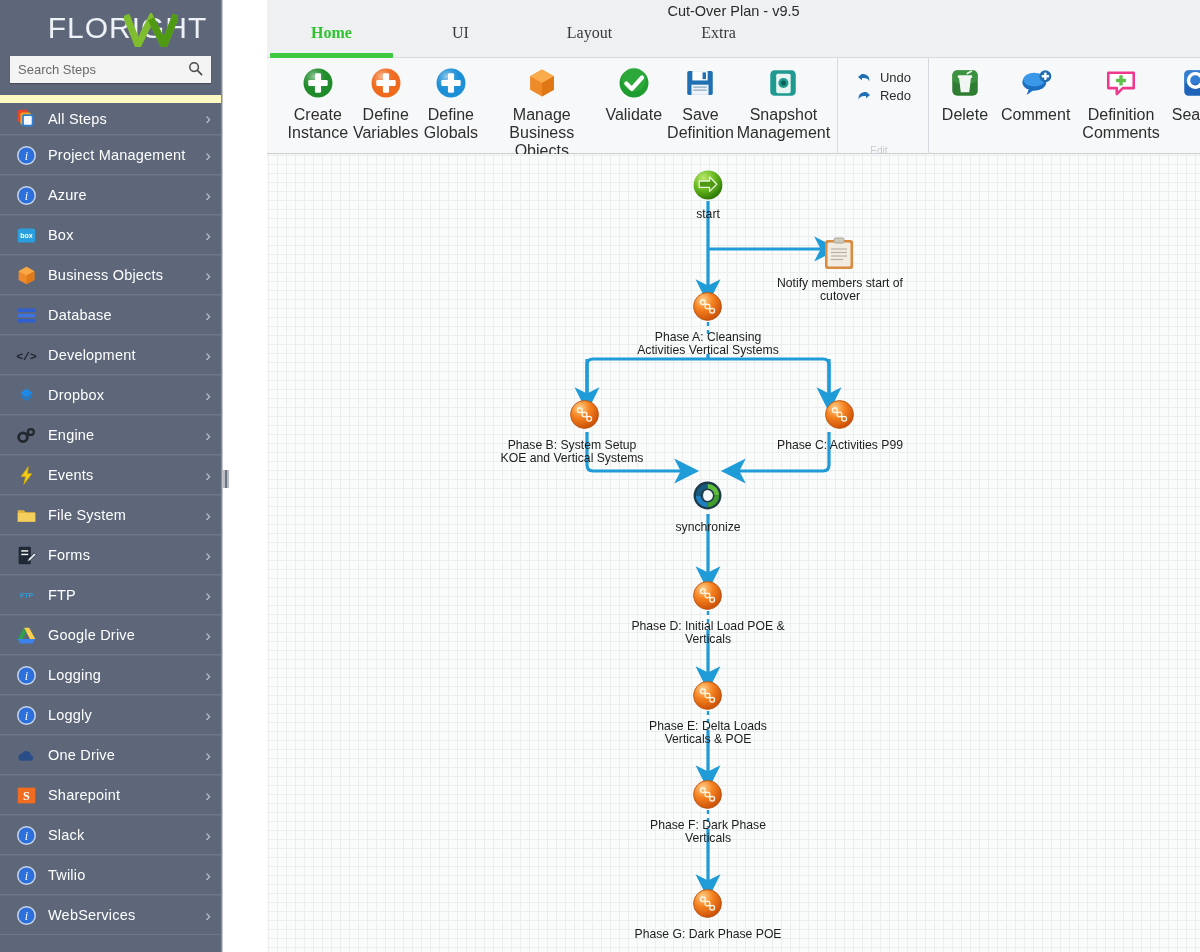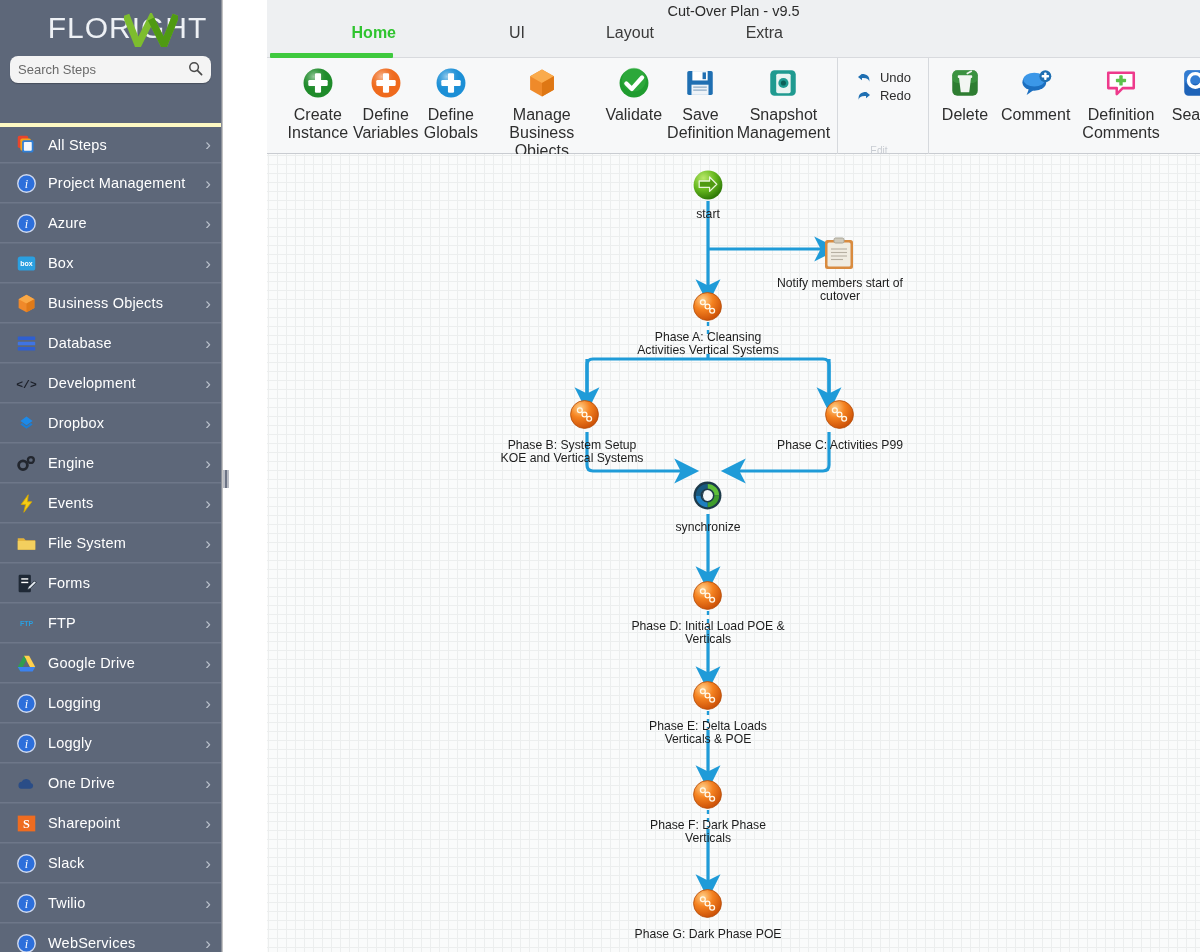--- a/index.html
+++ b/index.html
@@ -42,21 +42,21 @@
     position: absolute;
     left: 78px; top: 2px;
     width: 54px; height: 34px;
     pointer-events:none;
   }
 
   #search-wrap { padding: 0 10px 12px 10px; }
   #search-box {
     position: relative;
     background: #f4f4f4;
-    border-radius: 8px;
+    border-radius: 0;
     height: 27px;
     display: flex; align-items: center;
     padding: 0 8px;
     box-shadow: 0 1px 1px rgba(0,0,0,.25);
   }
   #search-input {
     border: 0; outline: 0; background: transparent;
     font-size: 13px; color: #555;
     font-family: "Liberation Sans", sans-serif;
     width: 100%;
@@ -67,21 +67,21 @@
 
   .nav-item {
     height: 40px;
     display: flex; align-items: center;
     padding: 0 10px 0 14px;
     border-bottom: 1px solid #6e7789;
     border-top: 1px solid #656f81;
     position: relative;
     cursor: pointer;
   }
-  .nav-item:first-of-type { border-top: 4px solid #fef9c3; margin-top: 28px; }
+  .nav-item:first-of-type { border-top: 8px solid #fef9c3; }
   .nav-ico {
     width: 24px; height: 22px;
     margin-right: 10px;
     display:flex; align-items:center; justify-content:center;
     flex: 0 0 24px;
   }
   .nav-label {
     color: #ffffff;
     font-size: 14.5px;
     letter-spacing: .2px;
@@ -132,27 +132,28 @@
   #tabs {
     background: #eef0f2;
     height: 36px;
     display: flex;
     align-items: flex-start;
     position: relative;
     border-bottom: 1px solid #d8dade;
   }
   .tab {
     width: 129px;
-    text-align: right;
+    text-align: center;
     font-size: 16px;
     color: #3a3a3a;
     padding-top: 2px;
     position: relative;
     cursor: pointer;
     height: 36px;
+    font-family: Liberation Serif, serif;
   }
   .tab.active { color: #2fc42f; font-weight: bold; }
   .tab.active::after {
     content:""; position:absolute; left:3px; right:3px; bottom:0;
     height: 5px; background: #3ec93e; border-radius: 1px;
   }
 
   
   #ribbon {
     background: #f7f8f9;

